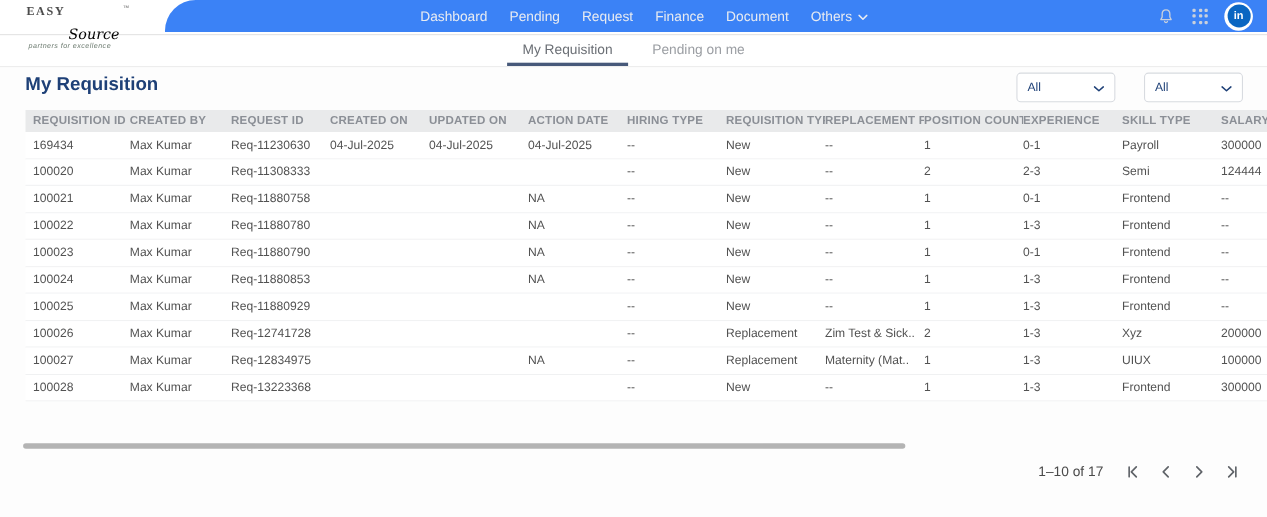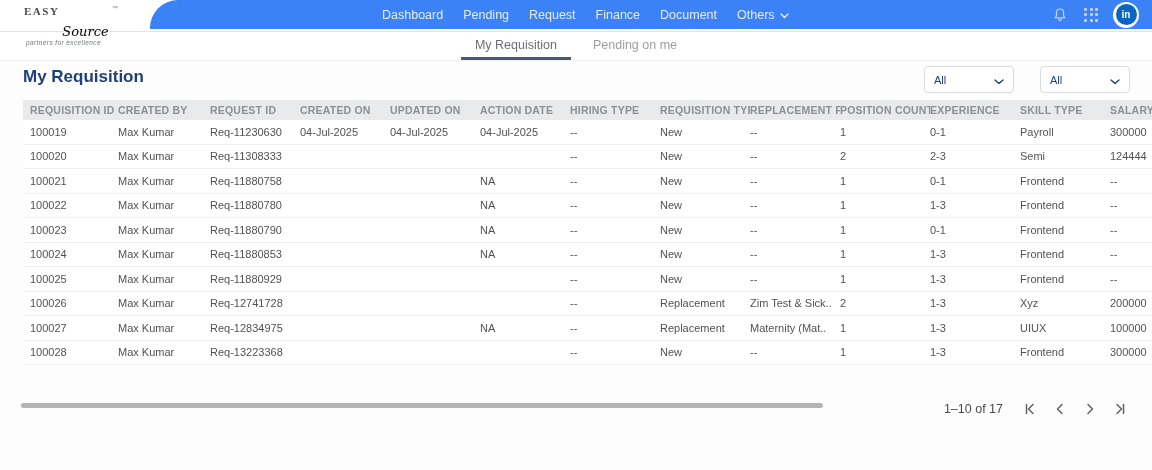--- a/index.html
+++ b/index.html
@@ -44,21 +44,21 @@
   .thead, .trow { display:grid; grid-template-columns:88px 92px 90px 90px 90px 90px 90px 90px 90px 90px 90px 90px 90px; padding-left:7px; }
   .thead { background:#e9eaeb; height:20px; align-items:center; }
   .th { font-size:10.5px; font-weight:700; color:#8b8f96; letter-spacing:0.2px; white-space:nowrap; overflow:hidden; }
   .trow { height:24.5px; align-items:center; border-bottom:1px solid #f0f1f2; background:#ffffff; cursor:pointer; }
   .td { font-size:11px; color:#525252; white-space:nowrap; overflow:hidden; }
 
   
   .hscroll-thumb { position:absolute; left:21px; top:403px; width:802px; height:5px; background:#b4b4b4; border-radius:3px; cursor:pointer; }
 
   
-  .pagination { position:absolute; top:402px; right:25px; display:flex; align-items:flex-end; gap:20px; }
+  .pagination { position:absolute; top:422px; right:25px; display:flex; align-items:flex-end; gap:20px; }
   .page-range { font-size:12.5px; color:#4a4a4a; }
   .pg-icons { display:flex; align-items:center; gap:16px; }
   .pg-btn { display:flex; align-items:center; justify-content:center; width:14px; height:14px; cursor:pointer; }
 </style>
 </head>
 <body>
 
 <div class="screen">
 
   <header class="topbar">
@@ -151,21 +151,21 @@
           <div class="th">HIRING TYPE</div>
           <div class="th">REQUISITION TYPE</div>
           <div class="th">REPLACEMENT FOR</div>
           <div class="th">POSITION COUNT</div>
           <div class="th">EXPERIENCE</div>
           <div class="th">SKILL TYPE</div>
           <div class="th">SALARY</div>
         </div>
       <div id="tbody">
           <div class="trow">
-            <div class="td">100019</div>
+            <div class="td">169434</div>
             <div class="td">Max Kumar</div>
             <div class="td">Req-11230630</div>
             <div class="td">04-Jul-2025</div>
             <div class="td">04-Jul-2025</div>
             <div class="td">04-Jul-2025</div>
             <div class="td">--</div>
             <div class="td">New</div>
             <div class="td">--</div>
             <div class="td">1</div>
             <div class="td">0-1</div>

